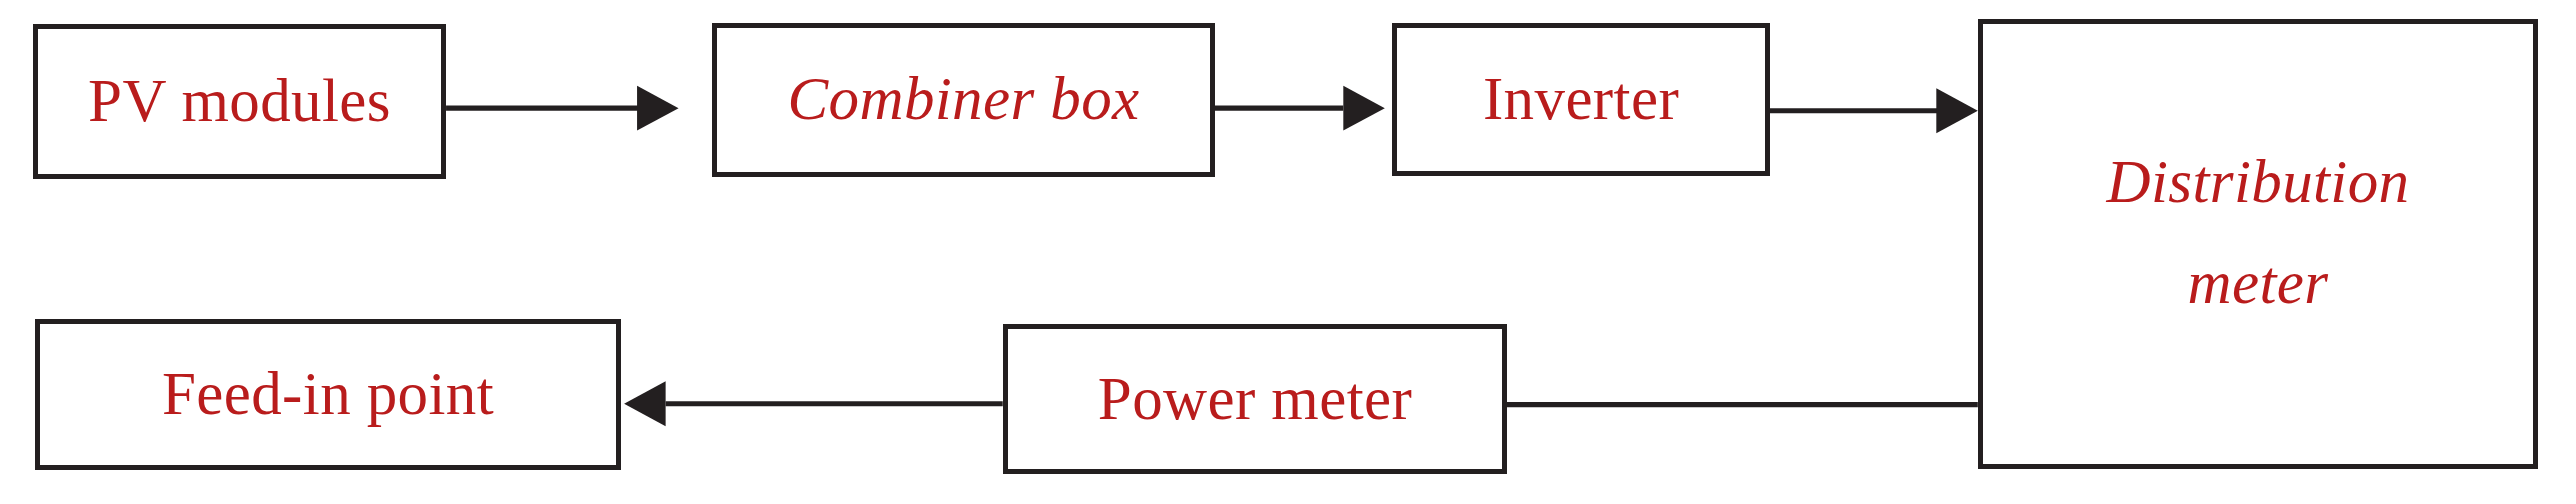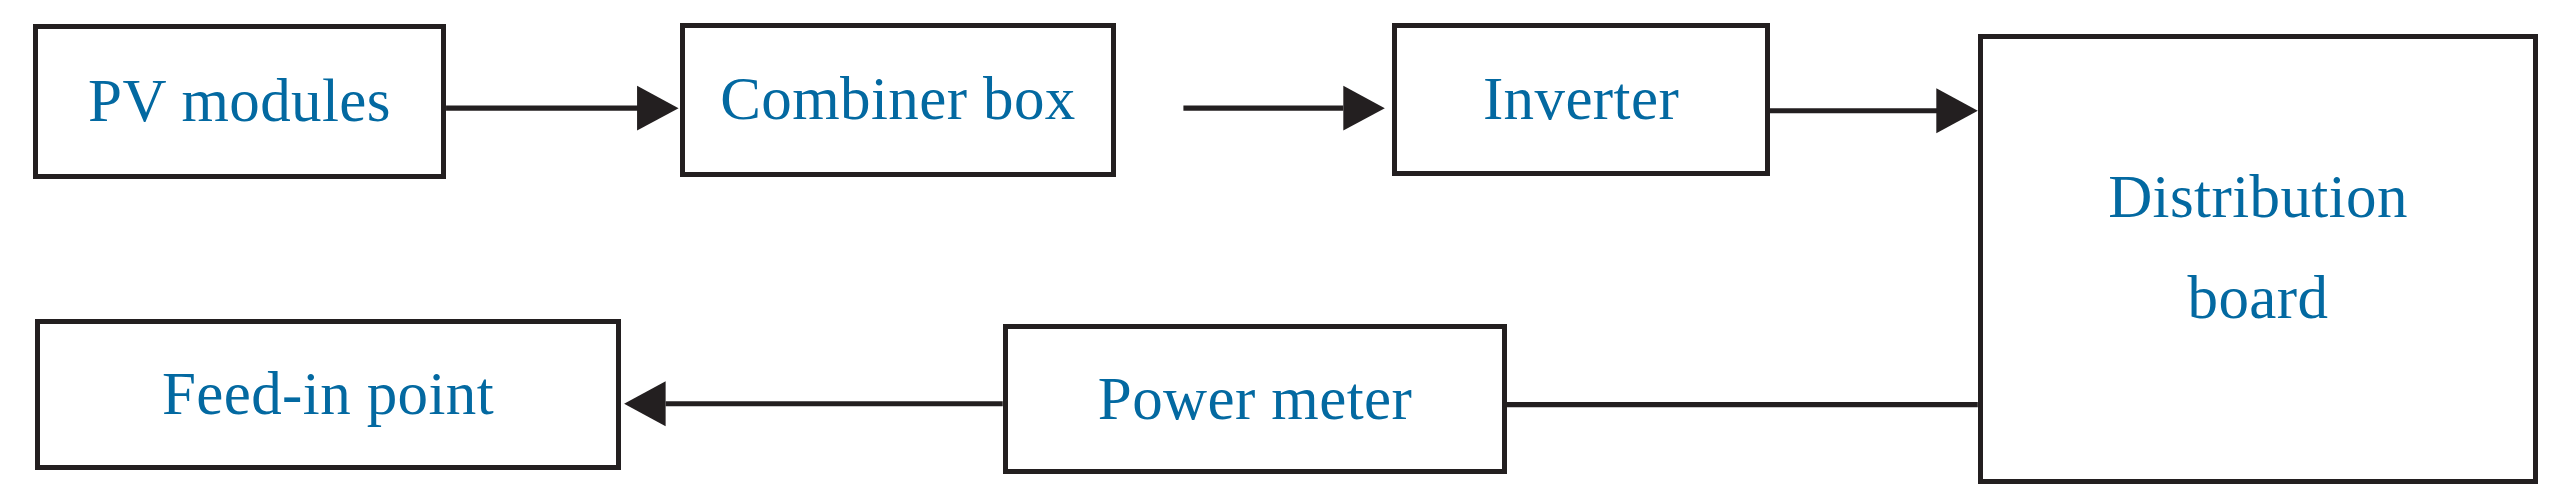--- a/index.html
+++ b/index.html
@@ -6,42 +6,42 @@
     margin: 0;
     padding: 0;
     background: #ffffff;
   }
   .canvas {
     position: relative;
     width: 2576px;
     height: 505px;
     background: #ffffff;
     font-family: "Liberation Serif", "DejaVu Serif", serif;
-    color: #0369a1;
+    color: #b91c1c;
     overflow: hidden;
   }
   .node {
     position: absolute;
     box-sizing: border-box;
     border: 5.2px solid #231f20;
     background: #ffffff;
     display: flex;
     align-items: center;
     justify-content: center;
     text-align: center;
     font-size: 61px;
     line-height: 1.25;
     letter-spacing: 0.4px;
     z-index: 2;
   }
   .node .lbl { display: block; }
   #node-pv-modules        { left: 33px;   top: 24px;  width: 413px; height: 155px; }
-  #node-combiner-box      { left: 680px;  top: 22.5px;  width: 436px; height: 154px; }
+  #node-combiner-box      { left: 712px;  top: 22.5px;  width: 503px; height: 154px; font-style: italic; }
   #node-inverter          { left: 1392px; top: 22.5px;  width: 378px; height: 153px; }
-  #node-distribution-board{ left: 1978px; top: 34px;  width: 560px; height: 450px; padding-bottom: 23px; }
+  #node-distribution-board{ left: 1978px; top: 19px;  width: 560px; height: 450px; padding-bottom: 23px; font-style: italic; }
   #node-distribution-board .lbl { line-height: 1.64; }
   #node-feed-in-point     { left: 35px;   top: 319px; width: 586px; height: 151px; text-align: center; }
   #node-power-meter       { left: 1003px; top: 324px; width: 504px; height: 150px; }
   .wires {
     position: absolute;
     left: 0; top: 0;
     width: 2576px; height: 505px;
     z-index: 1;
     pointer-events: none;
   }
@@ -61,21 +61,21 @@
     <span class="lbl">Combiner box</span>
   </div>
 
   <div class="node" id="node-inverter">
     <span class="lbl">Inverter</span>
   </div>
 
   <div class="node" id="node-distribution-board">
     <span class="lbl">
       <span>Distribution</span><br>
-      <span>board</span>
+      <span>meter</span>
     </span>
   </div>
 
   <div class="node" id="node-feed-in-point">
     <span class="lbl">Feed-in point</span>
   </div>
 
   <div class="node" id="node-power-meter">
     <span class="lbl">Power meter</span>
   </div>

